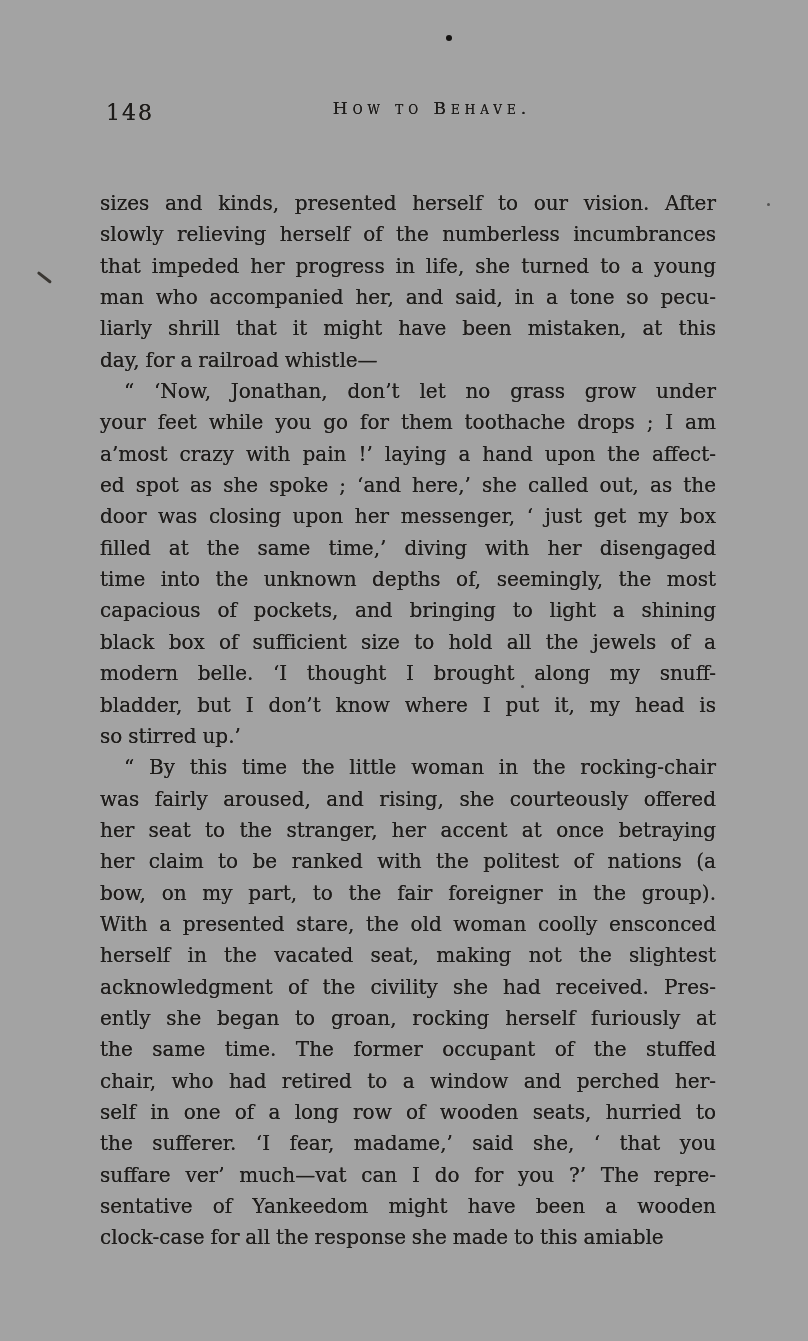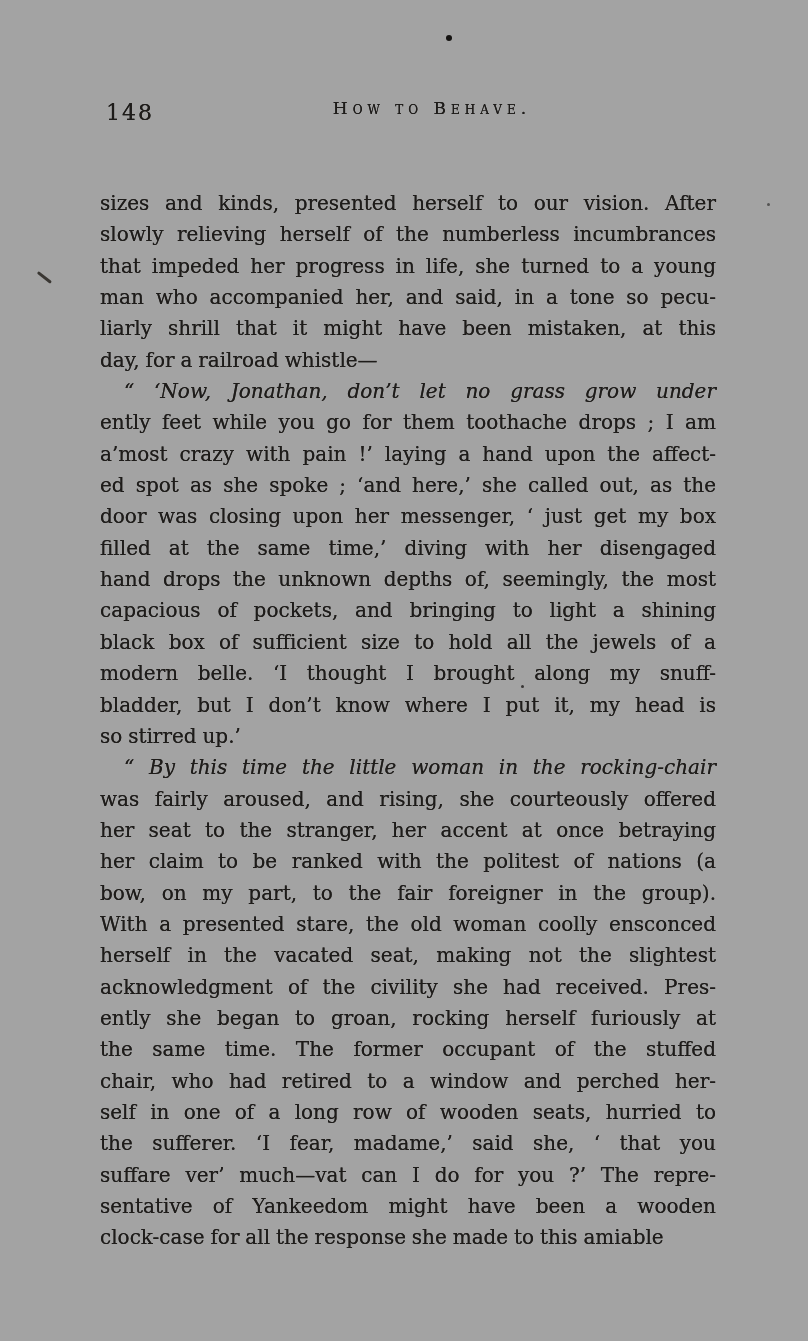--- a/index.html
+++ b/index.html
@@ -32,21 +32,21 @@
   .line {
     font-size:20px;
     line-height:31.35px;
     word-spacing:-0.5px;
     text-align:justify;
     -moz-text-align-last:justify;
     text-align-last:justify;
     text-shadow:0 0 .45px rgba(30,28,26,.85);
     white-space:normal;
   }
-  .line.pfirst { text-indent:24px;font-style:italic; }
+  .line.pfirst { text-indent:24px; }
   .line.plast  { text-align:left; -moz-text-align-last:left; text-align-last:left; }
   
   .ink-dot {
     position:absolute; background:#141210; border-radius:50%;
   }
   .dot-top    { left:446px; top:35px;  width:6px; height:6px; }
   .dot-mid    { left:521px; top:685px; width:3px; height:3px; opacity:.75; }
   .dot-right  { left:767px; top:203px; width:3px; height:3px; opacity:.55; }
   .pen-mark {
     position:absolute; left:36px; top:276px;
@@ -72,26 +72,26 @@
   <div class="text-block">
 
     <div class="line">sizes and kinds, presented herself to our vision.  After</div>
     <div class="line">slowly relieving herself of the numberless incumbrances</div>
     <div class="line">that impeded her progress in life, she turned to a young</div>
     <div class="line">man who accompanied her, and said, in a tone so pecu-</div>
     <div class="line">liarly shrill that it might have been mistaken, at this</div>
     <div class="line plast">day, for a railroad whistle—</div>
 
     <div class="line pfirst">“ ‘Now, Jonathan, don’t let no grass grow under</div>
-    <div class="line">ently feet while you go for them toothache drops ; I am</div>
+    <div class="line">your feet while you go for them toothache drops ; I am</div>
     <div class="line">a’most crazy with pain !’ laying a hand upon the affect-</div>
     <div class="line">ed spot as she spoke ; ‘and here,’ she called out, as the</div>
     <div class="line">door was closing upon her messenger, ‘ just get my box</div>
     <div class="line">filled at the same time,’ diving with her disengaged</div>
-    <div class="line">hand drops the unknown depths of, seemingly, the most</div>
+    <div class="line">time into the unknown depths of, seemingly, the most</div>
     <div class="line">capacious of pockets, and bringing to light a shining</div>
     <div class="line">black box of sufficient size to hold all the jewels of a</div>
     <div class="line">modern belle.  ‘I thought I brought along my snuff-</div>
     <div class="line">bladder, but I don’t know where I put it, my head is</div>
     <div class="line plast">so stirred up.’</div>
 
     <div class="line pfirst">“ By this time the little woman in the rocking-chair</div>
     <div class="line">was fairly aroused, and rising, she courteously offered</div>
     <div class="line">her seat to the stranger, her accent at once betraying</div>
     <div class="line">her claim to be ranked with the politest of nations (a</div>

